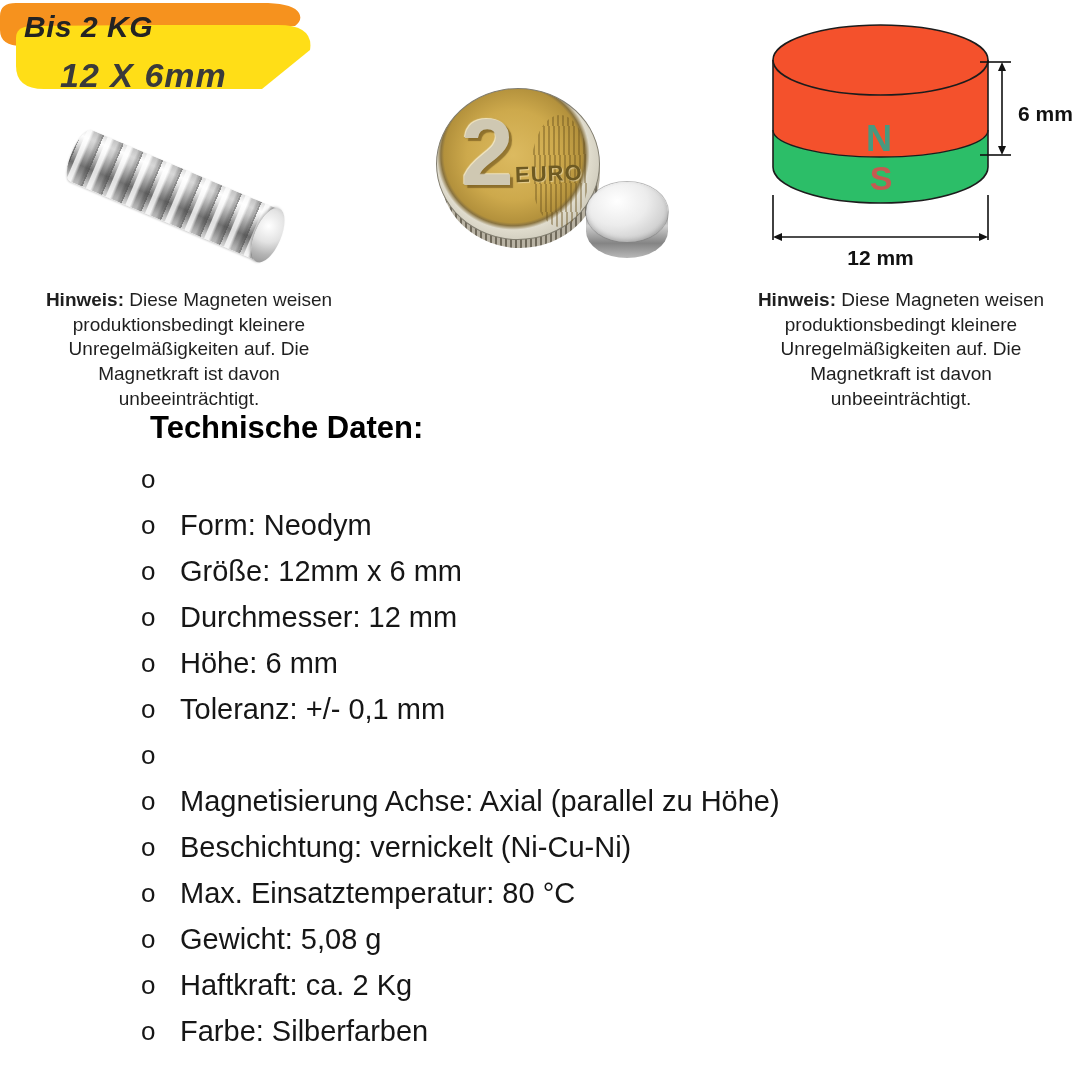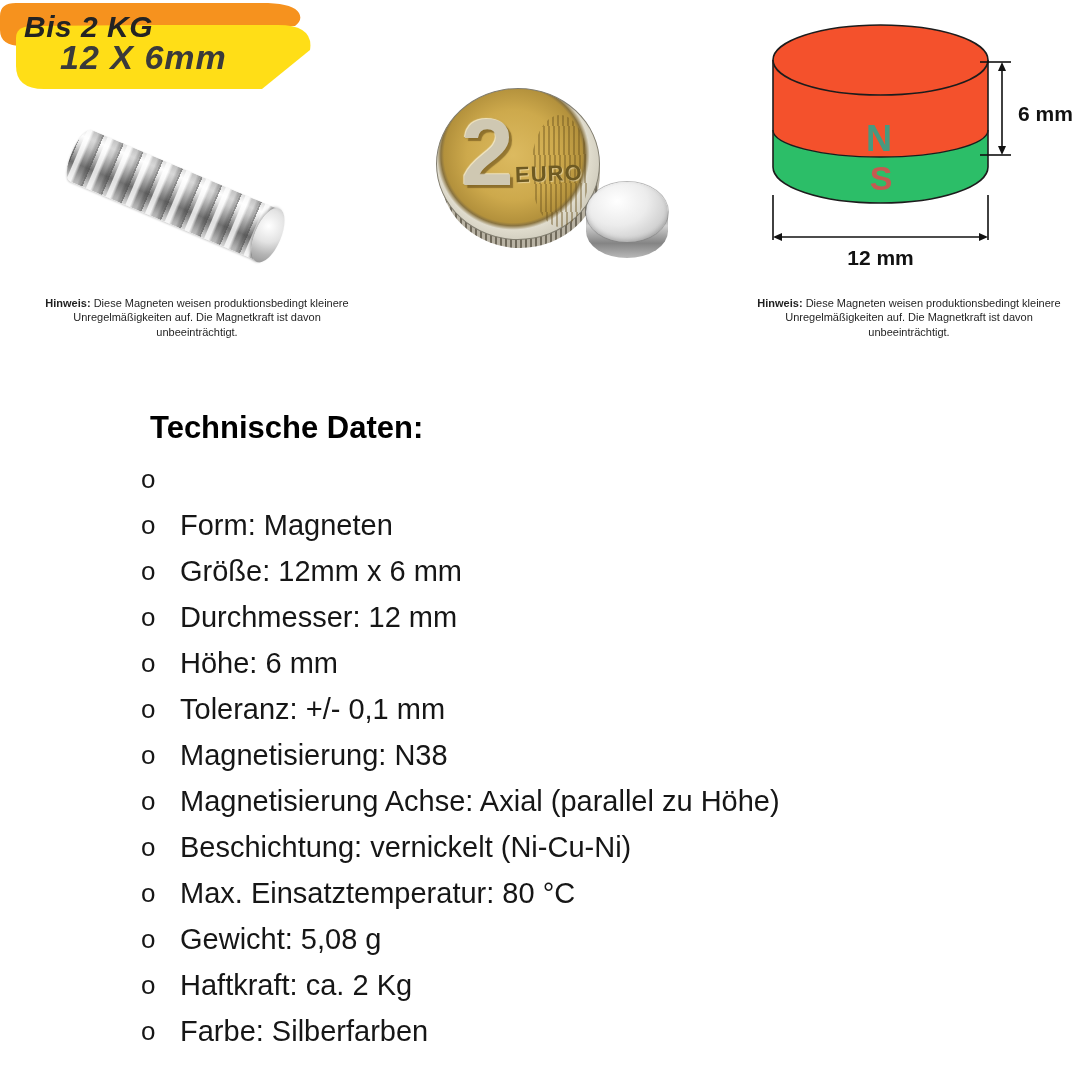--- a/index.html
+++ b/index.html
@@ -9,21 +9,21 @@
     font-family:"Liberation Sans",sans-serif;color:#151515;
   }
   
   .badge{position:absolute;left:0;top:0;width:320px;height:95px;}
   .badge svg{position:absolute;left:0;top:0;}
   .badge-line1{
     position:absolute;left:24px;top:10px;font-size:30px;font-weight:bold;font-style:italic;
     color:#232323;letter-spacing:.5px;white-space:nowrap;
   }
   .badge-line2{
-    position:absolute;left:60px;top:38px;font-size:34px;font-weight:bold;font-style:italic;
+    position:absolute;left:60px;top:56px;font-size:34px;font-weight:bold;font-style:italic;
     color:#3a3a3a;letter-spacing:1px;white-space:nowrap;
   }
   
   .stack{position:absolute;left:55px;top:100px;width:310px;height:180px;}
   .rod{
     position:absolute;left:17px;top:24px;width:214px;height:56px;
     transform:rotate(23deg);transform-origin:left center;
     border-radius:10px 0 0 10px / 28px 0 0 28px;
     background:
       repeating-linear-gradient(90deg,
@@ -76,22 +76,22 @@
     background:radial-gradient(ellipse at 38% 32%,#ffffff 0%,#ececec 42%,#cfcfcf 72%,#b0b0b0 97%);
     box-shadow:inset 0 -2px 4px rgba(0,0,0,.18), 0 0 0 1px rgba(130,130,130,.55);
   }
   
   .diagram{position:absolute;left:755px;top:18px;}
   .dim-label{font-family:"Liberation Sans",sans-serif;font-weight:bold;font-size:21px;fill:#111;}
   .pole-n{font-family:"Liberation Sans",sans-serif;font-weight:bold;font-size:36px;opacity:.9;}
   .pole-s{font-family:"Liberation Sans",sans-serif;font-weight:bold;font-size:34px;opacity:.9;}
   
   .note{
-    position:absolute;width:318px;margin:8px;text-align:center;
-    font-size:11px;line-height:1.3;color:#1f1f1f;
+    position:absolute;width:318px;margin:0;text-align:center;
+    font-size:19px;line-height:1.3;color:#1f1f1f;
   }
   .note-left{left:30px;top:288px;}
   .note-right{left:742px;top:288px;}
   .note strong{font-weight:bold;}
   
   .specs{position:absolute;left:150px;top:400px;width:840px;margin-top:10px;}
   .specs h2{margin:0;font-size:31px;line-height:36px;font-weight:bold;color:#000;}
   .specs ul{list-style:none;margin:10px 0 0 -9px;padding:0;}
   .specs li{display:flex;align-items:center;height:46px;font-size:29px;color:#161616;white-space:nowrap;}
   .specs .b{width:39px;flex:0 0 39px;font-size:26px;color:#161616;}
@@ -168,41 +168,40 @@
   <p class="note note-right"><strong>Hinweis:</strong><span> Diese Magneten weisen produktionsbedingt kleinere Unregelmäßigkeiten auf. Die Magnetkraft ist davon unbeeinträchtigt.</span></p>
 
   <section class="specs">
     <h2>Technische Daten:</h2>
     <ul>
       <li>
           <span class="b">o</span>
         </li>
       <li>
           <span class="b">o</span>
-          <span>Form: Magneten</span>
+          <span>Form: Neodym</span>
         </li>
       <li>
           <span class="b">o</span>
           <span>Größe: 12mm x 6 mm</span>
         </li>
       <li>
           <span class="b">o</span>
           <span>Durchmesser: 12 mm</span>
         </li>
       <li>
           <span class="b">o</span>
           <span>Höhe: 6 mm</span>
         </li>
       <li>
           <span class="b">o</span>
           <span>Toleranz: +/- 0,1 mm</span>
         </li>
       <li>
           <span class="b">o</span>
-          <span>Magnetisierung: N38</span>
         </li>
       <li>
           <span class="b">o</span>
           <span>Magnetisierung Achse: Axial (parallel zu Höhe)</span>
         </li>
       <li>
           <span class="b">o</span>
           <span>Beschichtung: vernickelt (Ni-Cu-Ni)</span>
         </li>
       <li>

